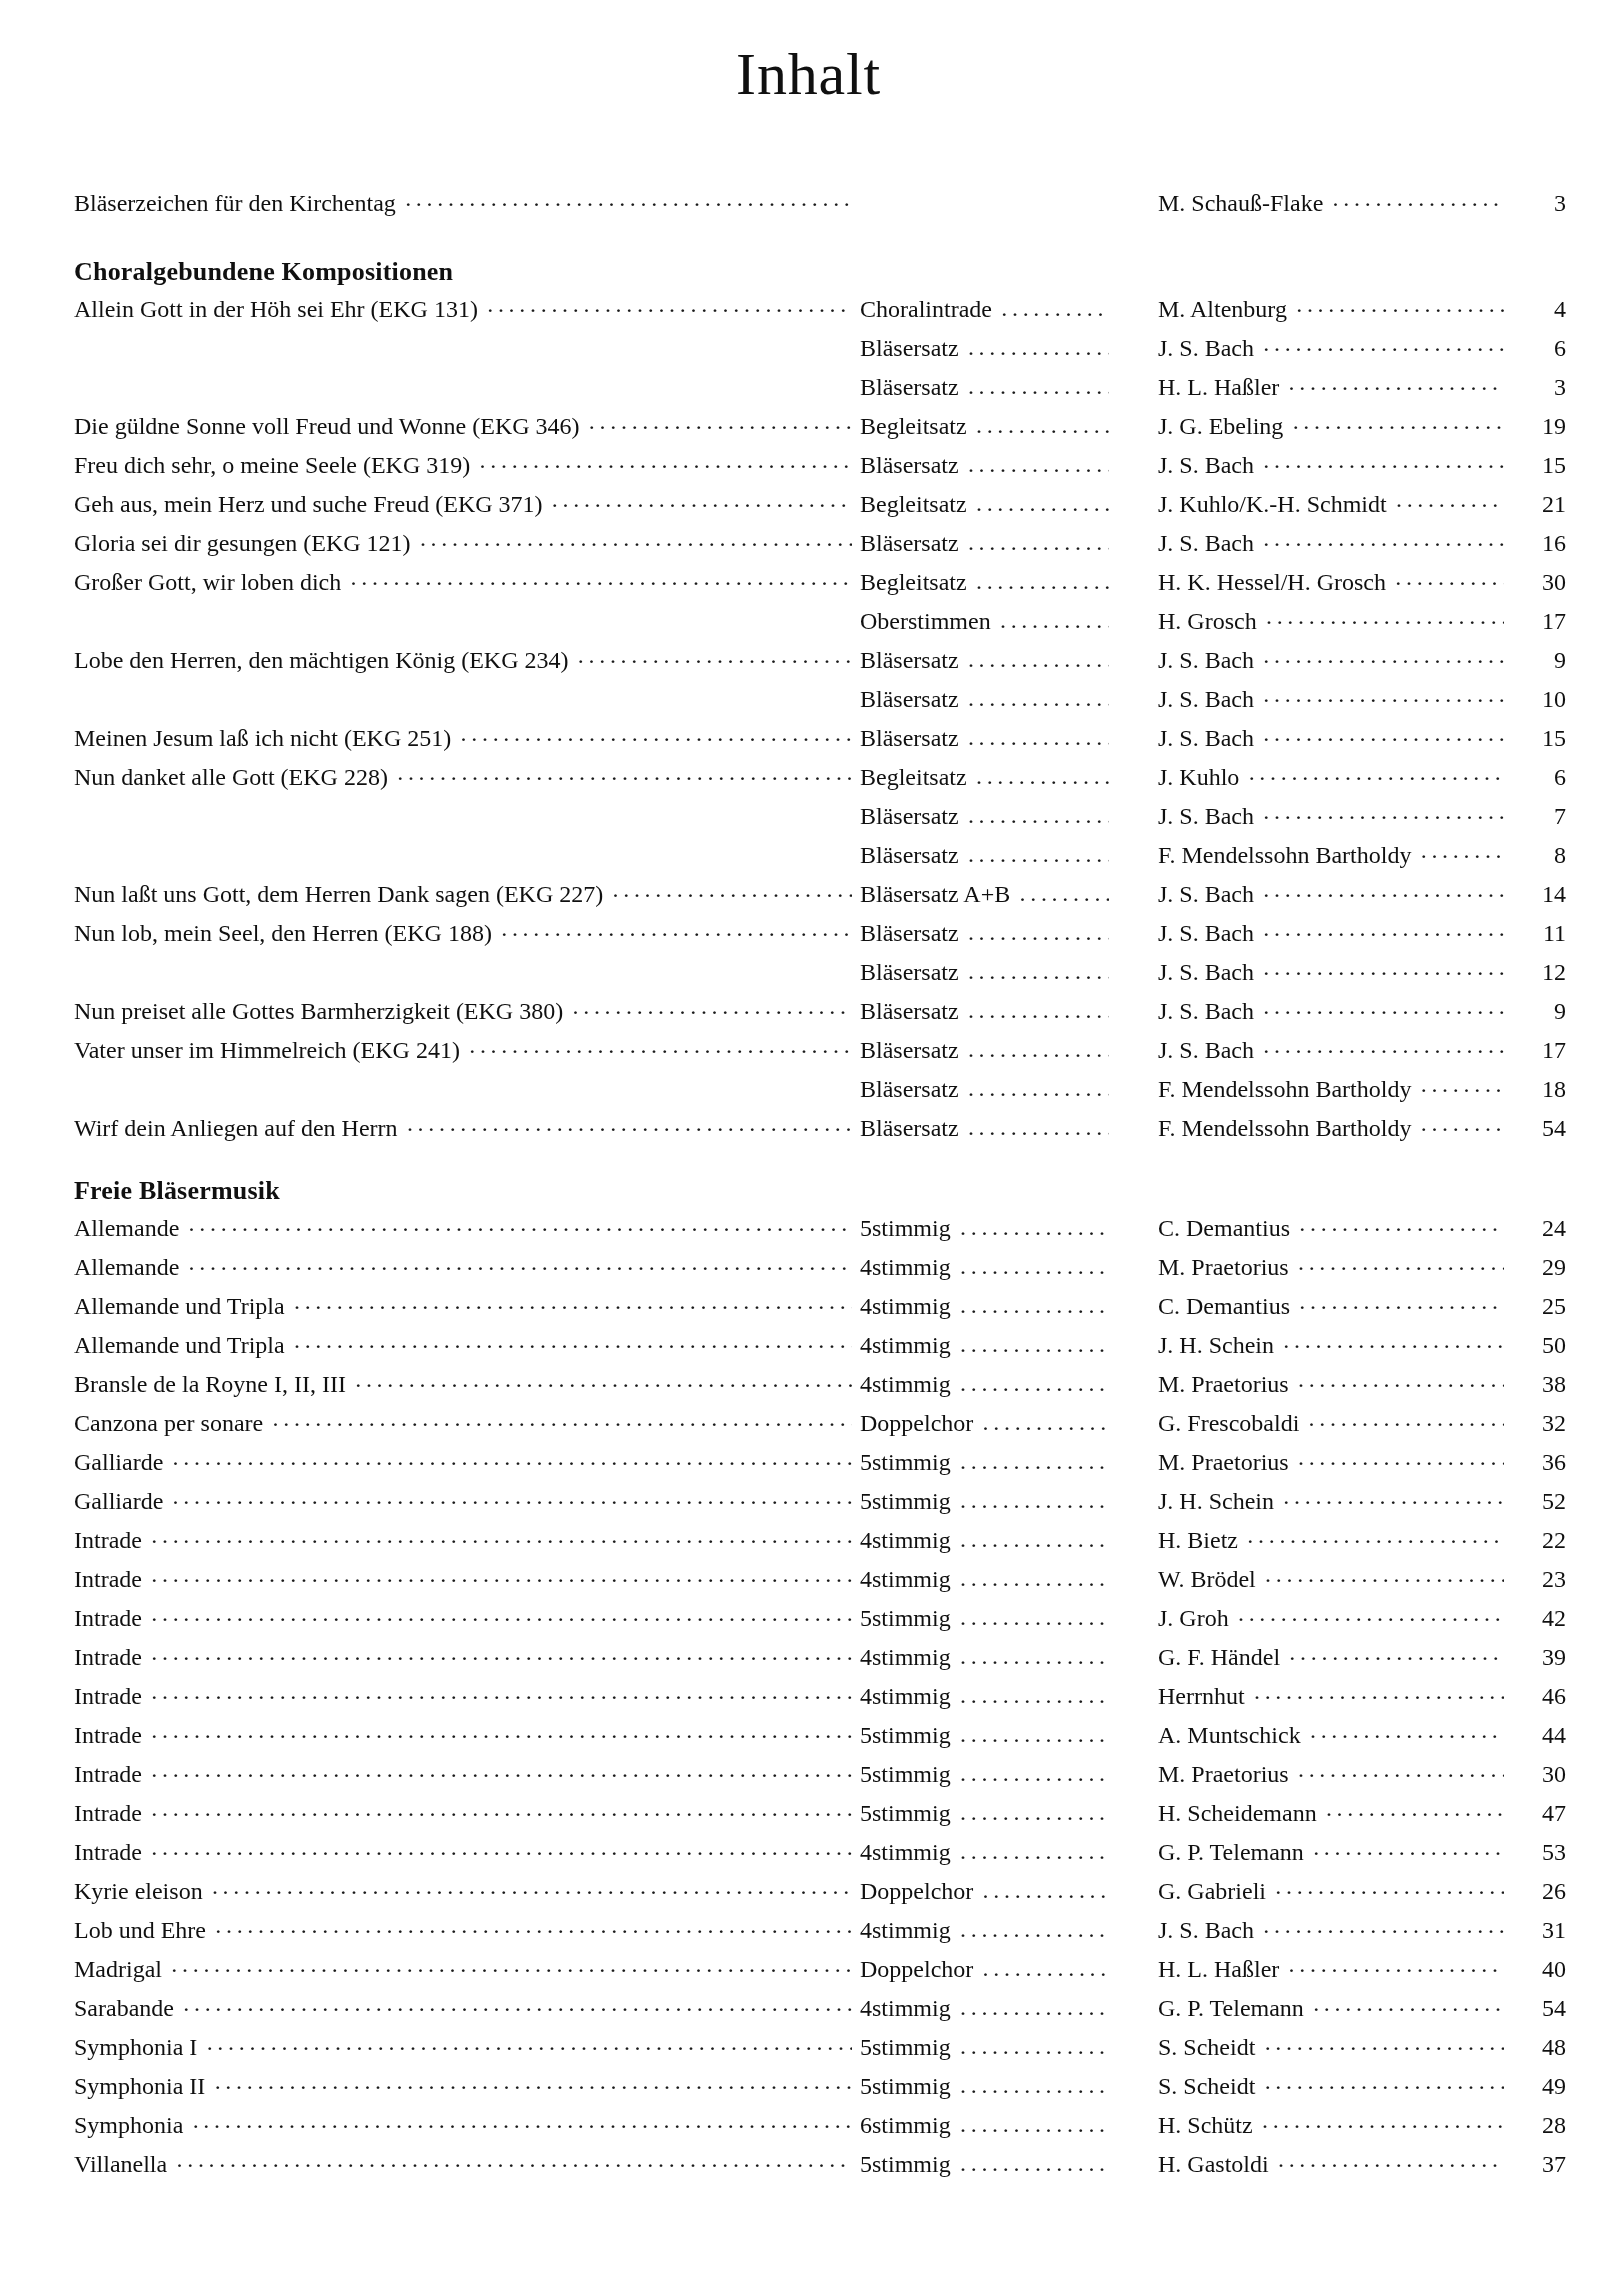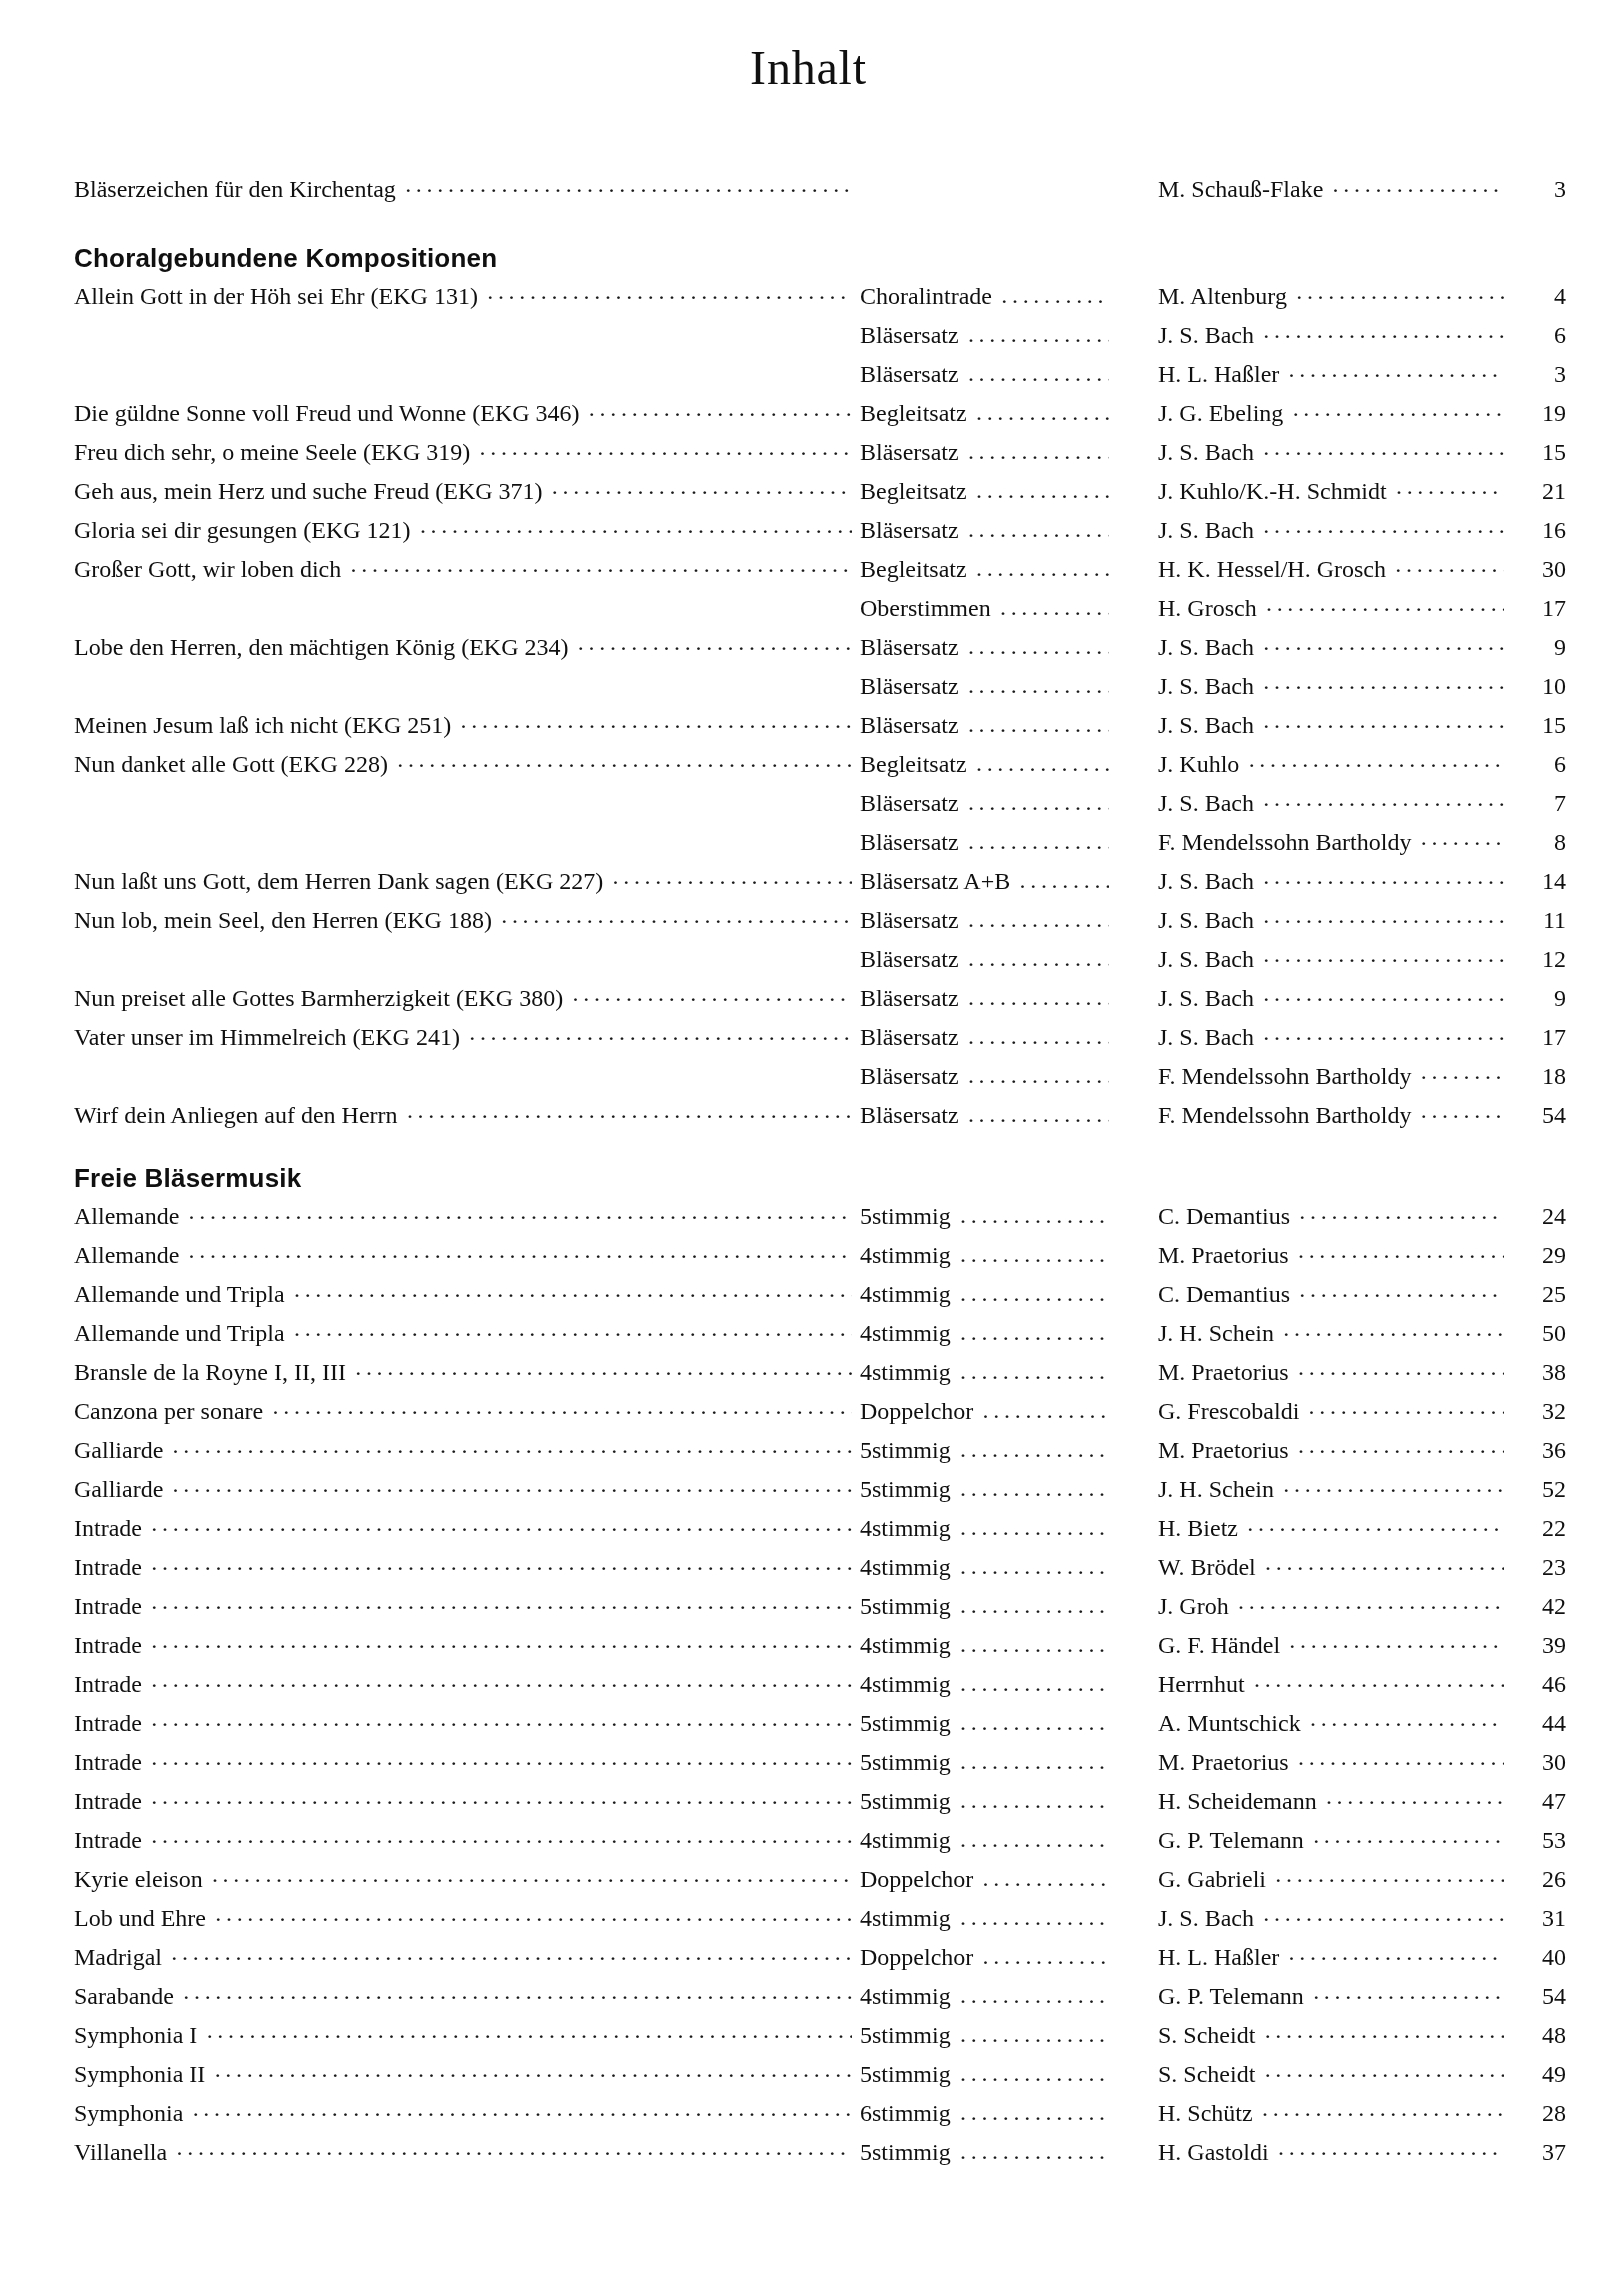--- a/index.html
+++ b/index.html
@@ -16,21 +16,21 @@
   }
   .page {
     position: relative;
     width: 1617px;
     min-height: 2284px;
     box-sizing: border-box;
     padding: 0;
   }
   .page-title {
     text-align: center;
-    font-size: 48px;
+    font-size: 60px;
     font-weight: 400;
     letter-spacing: 0.8px;
     margin: 40px 0 0 0;
     padding: 0;
     font-family: "Liberation Serif", serif;
   }
 
   .content {
     margin: 75px 0 0 0;
     padding: 0 70px 0 74px;
@@ -94,21 +94,21 @@
     position: absolute;
     bottom: 0.06em;
     left: 0;
   }
   .leader.none::after { content: ""; }
 
   
   .section-head {
     font-size: 26px;
     font-weight: 700;
-    font-family: Liberation Sans, sans-serif;
+    font-family: Liberation Serif, serif;
     margin: 28px 0 3.1px 0;
     letter-spacing: 0.2px;
   }
   .section-head.first { margin-top: 34px; }
 
   .top-row { margin-bottom: 0; }
 
   
   .row.intro .col-title { flex: 0 0 786px; width: 786px; }
   .row.intro .col-kind  { flex: 0 0 257px;  width: 257px; }

